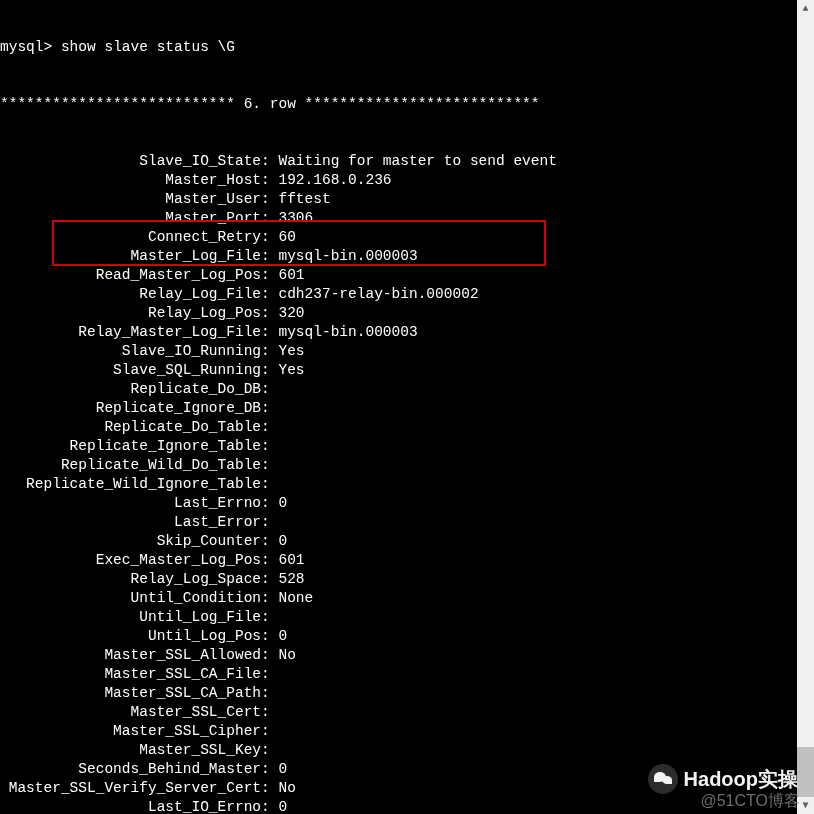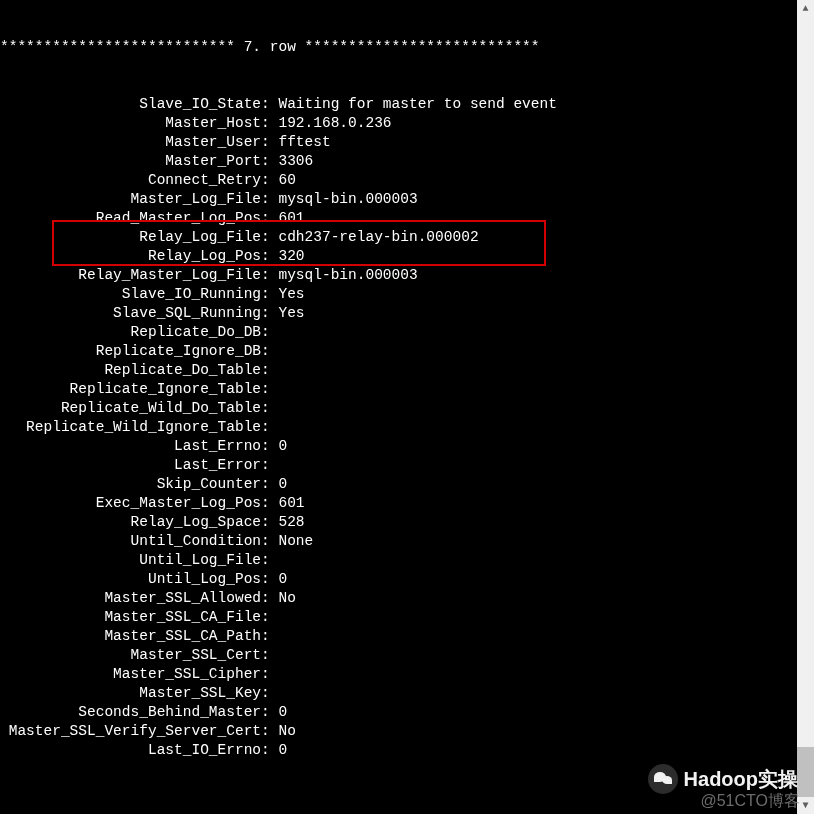--- a/index.html
+++ b/index.html
@@ -102,21 +102,22 @@
     color: #8f8f8f;
     font-family: "Microsoft YaHei", Arial, sans-serif;
     font-size: 16px;
     opacity: 0.75;
   }
 </style>
 </head>
 <body>
 
 <div class="terminal">
-  <div class="row">*************************** 7. row ***************************</div>
+  <div class="row"><span>mysql&gt; </span><span>show slave status \G</span></div>
+  <div class="row">*************************** 6. row ***************************</div>
   <div id="field-lines"><div class="row">                Slave_IO_State: Waiting for master to send event</div><div class="row">                   Master_Host: 192.168.0.236</div><div class="row">                   Master_User: fftest</div><div class="row">                   Master_Port: 3306</div><div class="row">                 Connect_Retry: 60</div><div class="row">               Master_Log_File: mysql-bin.000003</div><div class="row">           Read_Master_Log_Pos: 601</div><div class="row">                Relay_Log_File: cdh237-relay-bin.000002</div><div class="row">                 Relay_Log_Pos: 320</div><div class="row">         Relay_Master_Log_File: mysql-bin.000003</div><div class="row">              Slave_IO_Running: Yes</div><div class="row">             Slave_SQL_Running: Yes</div><div class="row">               Replicate_Do_DB: </div><div class="row">           Replicate_Ignore_DB: </div><div class="row">            Replicate_Do_Table: </div><div class="row">        Replicate_Ignore_Table: </div><div class="row">       Replicate_Wild_Do_Table: </div><div class="row">   Replicate_Wild_Ignore_Table: </div><div class="row">                    Last_Errno: 0</div><div class="row">                    Last_Error: </div><div class="row">                  Skip_Counter: 0</div><div class="row">           Exec_Master_Log_Pos: 601</div><div class="row">               Relay_Log_Space: 528</div><div class="row">               Until_Condition: None</div><div class="row">                Until_Log_File: </div><div class="row">                 Until_Log_Pos: 0</div><div class="row">            Master_SSL_Allowed: No</div><div class="row">            Master_SSL_CA_File: </div><div class="row">            Master_SSL_CA_Path: </div><div class="row">               Master_SSL_Cert: </div><div class="row">             Master_SSL_Cipher: </div><div class="row">                Master_SSL_Key: </div><div class="row">         Seconds_Behind_Master: 0</div><div class="row"> Master_SSL_Verify_Server_Cert: No</div><div class="row">                 Last_IO_Errno: 0</div></div>
 </div>
 
 <div class="highlight-box"></div>
 
 <div class="scrollbar-track">
   <div class="scrollbar-up">▲</div>
   <div class="scrollbar-thumb"></div>
   <div class="scrollbar-down">▼</div>
 </div>

